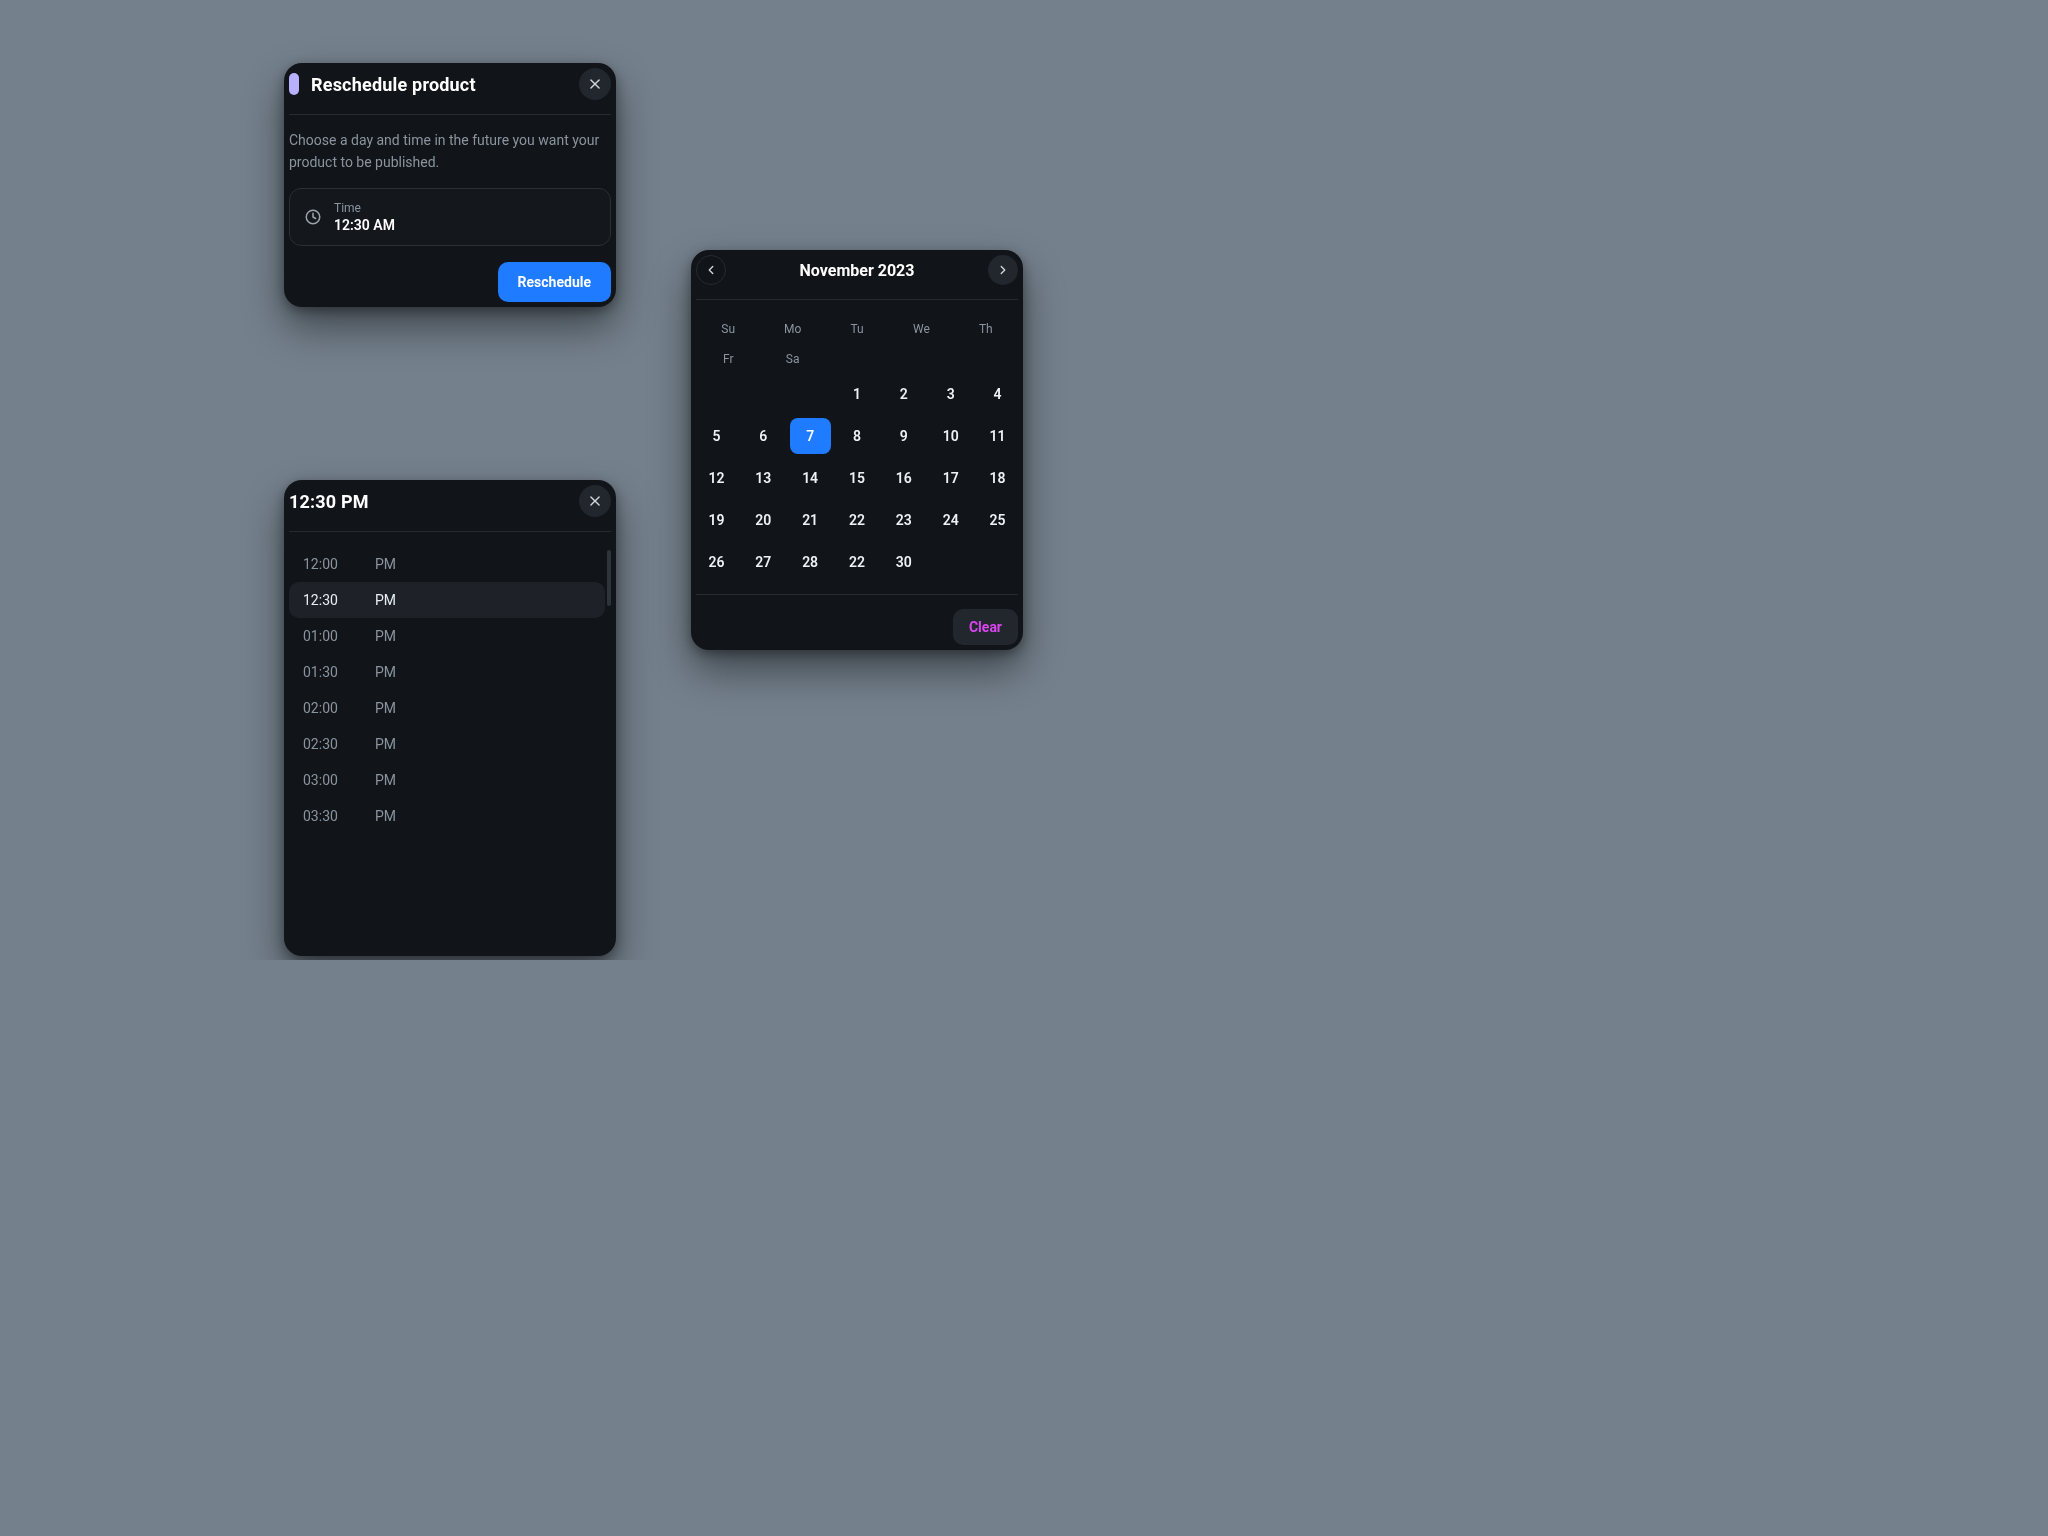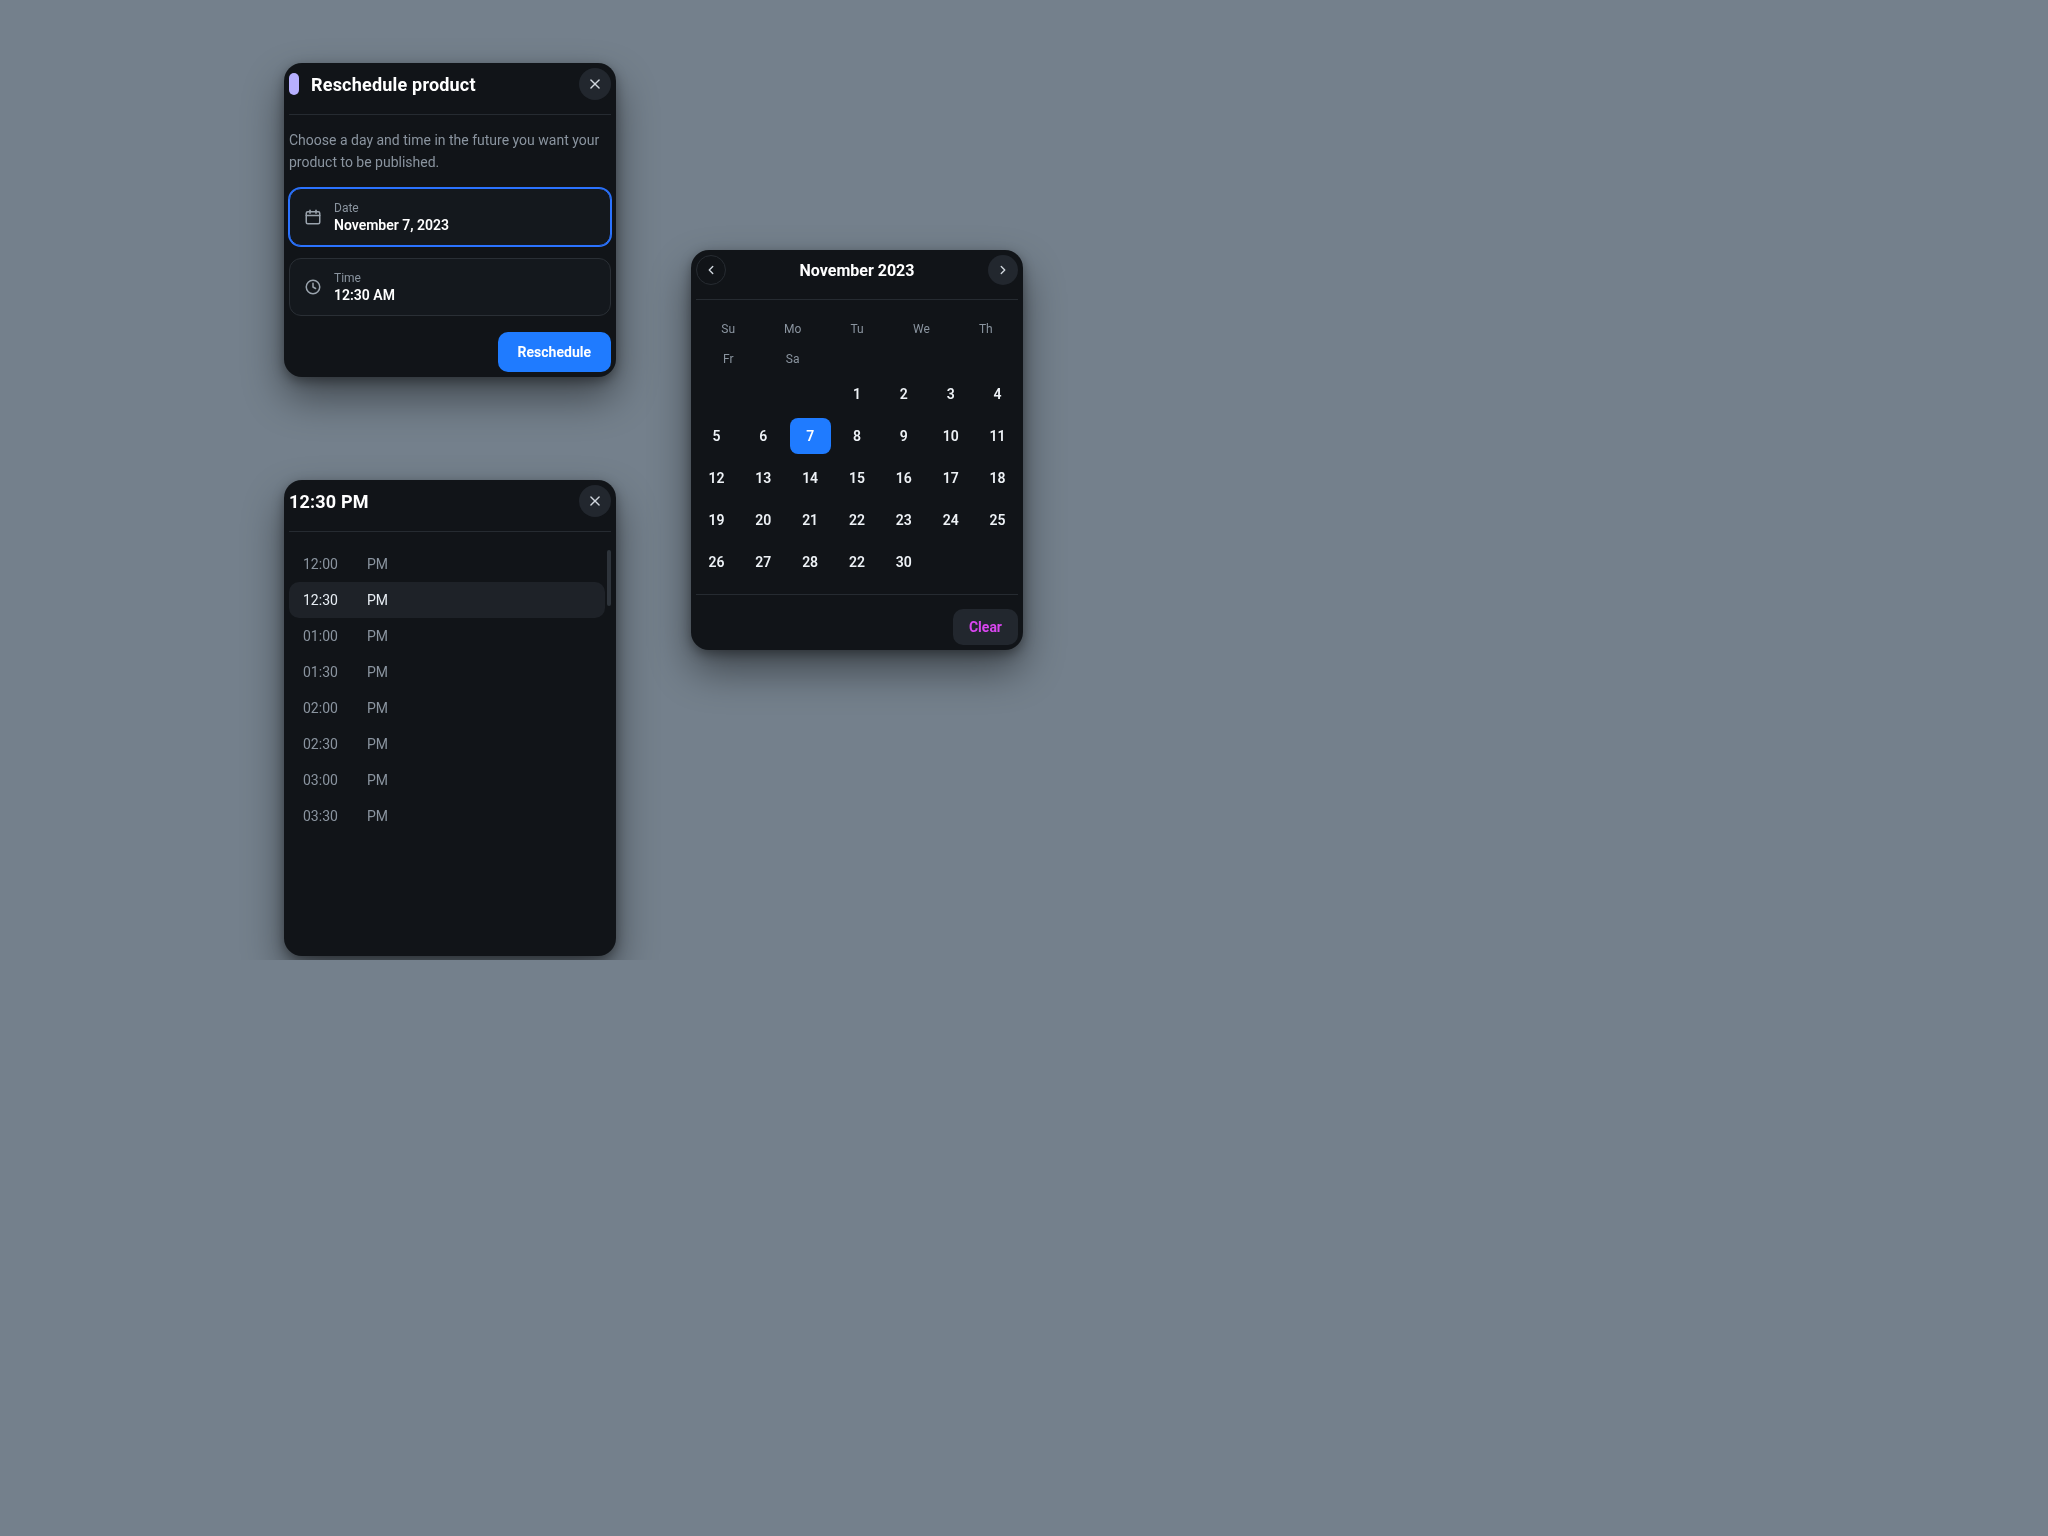--- a/index.html
+++ b/index.html
@@ -70,21 +70,21 @@
     color:#fff;font-weight:700;font-size:14px;
     padding:12px 20px;border-radius:10px;border:none;cursor:pointer;
   }
   .secondary-btn{
     background:var(--btn-dark);color:#d946ef;font-weight:700;font-size:14px;
     padding:10px 16px;border-radius:10px;border:none;cursor:pointer;
   }
   .right{display:flex;justify-content:flex-end;}
   
   .time-item{
-    display:flex;align-items:center;gap:20px;
+    display:flex;align-items:center;gap:28px;
     padding:10px 14px;border-radius:10px;color:var(--muted);
     font-size:14px;font-variant-numeric:tabular-nums;cursor:pointer;
   }
   .time-item .hh{width:44px;}
   .time-item.selected{background:var(--hover);color:#e7edf3;}
   .scroll{
     position:relative;overflow:hidden;height:278px;padding-right:6px;
   }
   .scroll .thumb{
     position:absolute;right:0;top:4px;width:4px;height:56px;border-radius:4px;background:#2e343b;
@@ -117,34 +117,20 @@
     <div class="icon-btn">
       <svg width="14" height="14" viewBox="0 0 24 24" fill="none" stroke="currentColor" stroke-width="2.4" stroke-linecap="round">
           <line x1="5" y1="5" x2="19" y2="19"></line>
           <line x1="19" y1="5" x2="5" y2="19"></line>
         </svg>
     </div>
   </div>
   <div class="divider"></div>
   <p class="desc">Choose a day and time in the future you want your product to be published.</p>
 
-  <div class="field focused">
-    <span class="icon">
-      <svg width="18" height="18" viewBox="0 0 24 24" fill="none" stroke="currentColor" stroke-width="2" stroke-linecap="round" stroke-linejoin="round">
-          <rect x="3" y="5" width="18" height="16" rx="2"></rect>
-          <line x1="3" y1="10" x2="21" y2="10"></line>
-          <line x1="8" y1="3" x2="8" y2="7"></line>
-          <line x1="16" y1="3" x2="16" y2="7"></line>
-        </svg>
-    </span>
-    <div class="meta">
-      <span class="label">Date</span>
-      <span class="value">November 7, 2023</span>
-    </div>
-  </div>
 
   <div class="field">
     <span class="icon">
       <svg width="18" height="18" viewBox="0 0 24 24" fill="none" stroke="currentColor" stroke-width="2" stroke-linecap="round" stroke-linejoin="round">
           <circle cx="12" cy="12" r="9"></circle>
           <polyline points="12 7 12 12 15.5 14"></polyline>
         </svg>
     </span>
     <div class="meta">
       <span class="label">Time</span>

